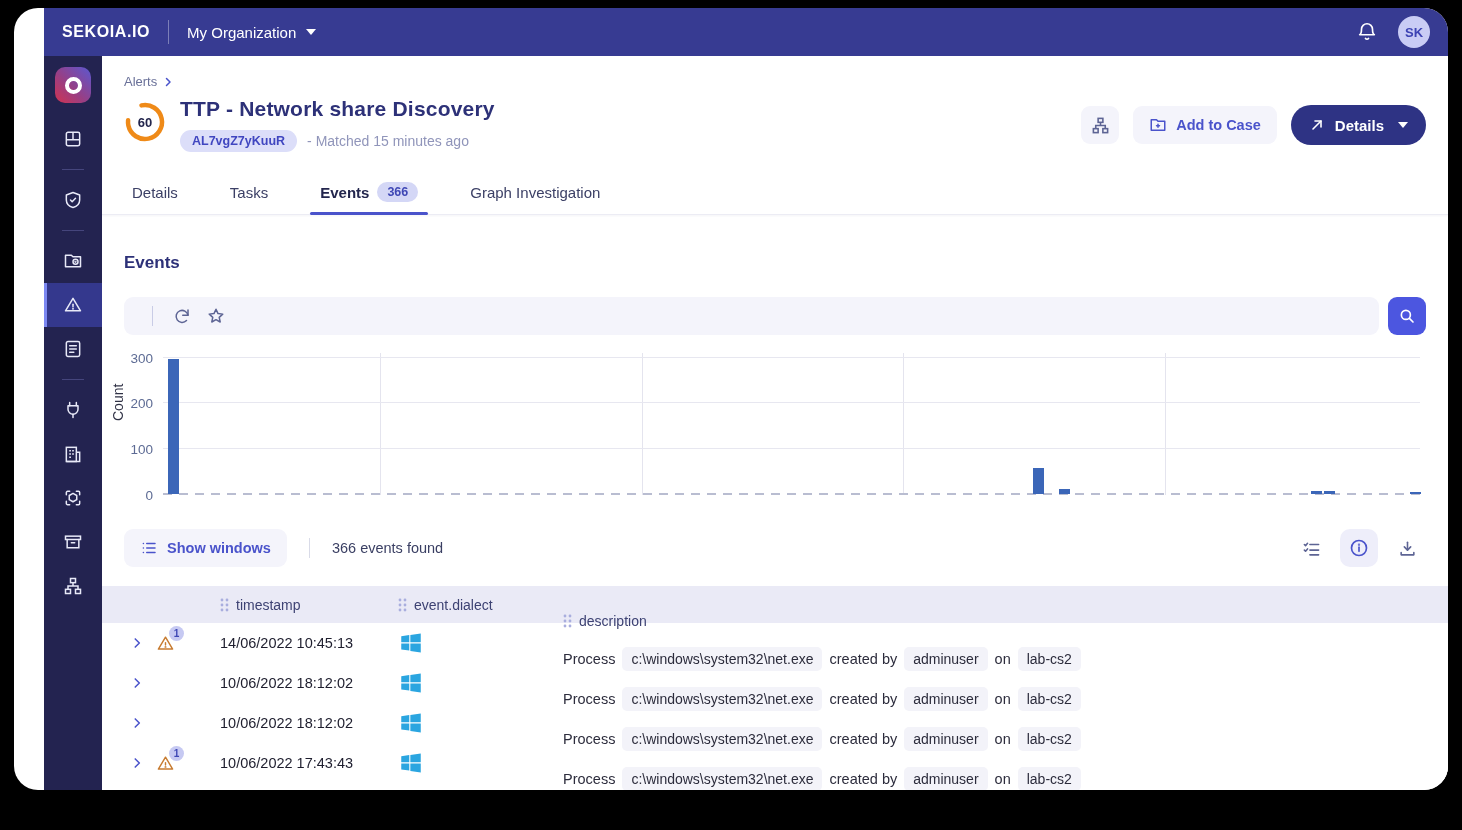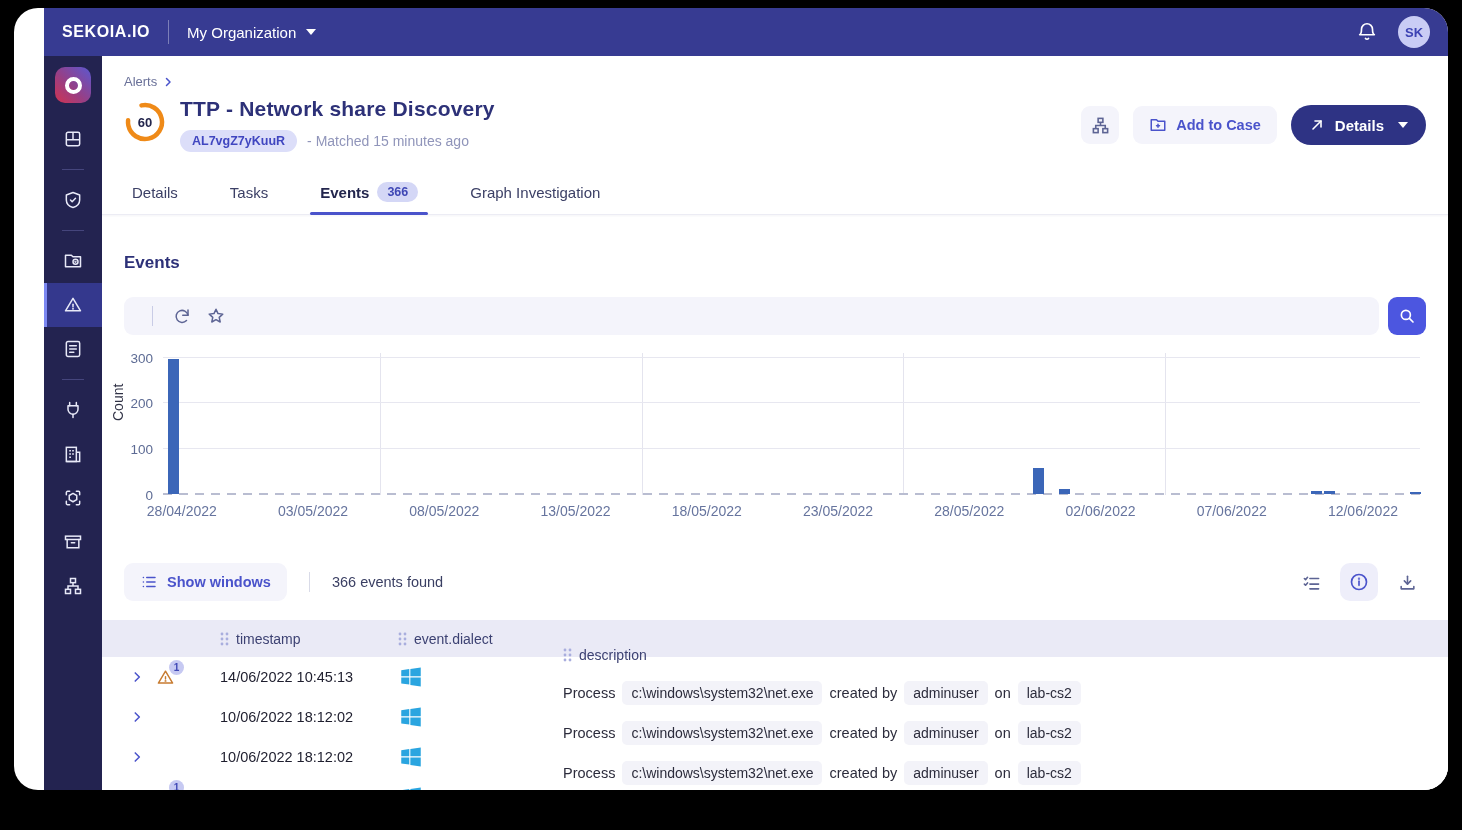--- a/index.html
+++ b/index.html
@@ -355,32 +355,20 @@
             <div class="gridH" style="bottom: 137.419px;"></div>
             <div class="ytick" style="bottom: 137.419px; top: auto; transform: translateY(50%);">300</div>
             <div class="baseline"></div>
             <div class="bar" title="28/04/2022: 295" style="left: 0.4%; height: 135.129px;"></div>
             <div class="bar" title="31/05/2022: 56" style="left: 69.2%; height: 25.6516px;"></div>
             <div class="bar" title="01/06/2022: 10" style="left: 71.3%; height: 4.58065px;"></div>
             <div class="bar" title="11/06/2022: 6" style="left: 91.3%; height: 2.74839px;"></div>
             <div class="bar" title="12/06/2022: 6" style="left: 92.4%; height: 2.74839px;"></div>
             <div class="bar" title="14/06/2022: 4" style="left: 99.2%; height: 2px;"></div>
           </div>
-        <div class="xticks" id="xticks">
-            <span class="xtick" style="left: 1.5%;">28/04/2022</span>
-            <span class="xtick" style="left: 11.94%;">03/05/2022</span>
-            <span class="xtick" style="left: 22.38%;">08/05/2022</span>
-            <span class="xtick" style="left: 32.82%;">13/05/2022</span>
-            <span class="xtick" style="left: 43.26%;">18/05/2022</span>
-            <span class="xtick" style="left: 53.7%;">23/05/2022</span>
-            <span class="xtick" style="left: 64.14%;">28/05/2022</span>
-            <span class="xtick" style="left: 74.58%;">02/06/2022</span>
-            <span class="xtick" style="left: 85.02%;">07/06/2022</span>
-            <span class="xtick" style="left: 95.46%;">12/06/2022</span>
-          </div>
       </div>
 
       <div class="toolbar">
         <button class="btn-light" style="height:38px;">
           <span>
               <svg width="18" height="18" viewBox="0 0 24 24" fill="none" stroke="currentColor" stroke-width="2" stroke-linecap="round">
                 <line x1="9" y1="6" x2="20" y2="6"></line>
                 <line x1="9" y1="12" x2="20" y2="12"></line>
                 <line x1="9" y1="18" x2="20" y2="18"></line>
                 <line x1="4.5" y1="6" x2="4.6" y2="6"></line>

